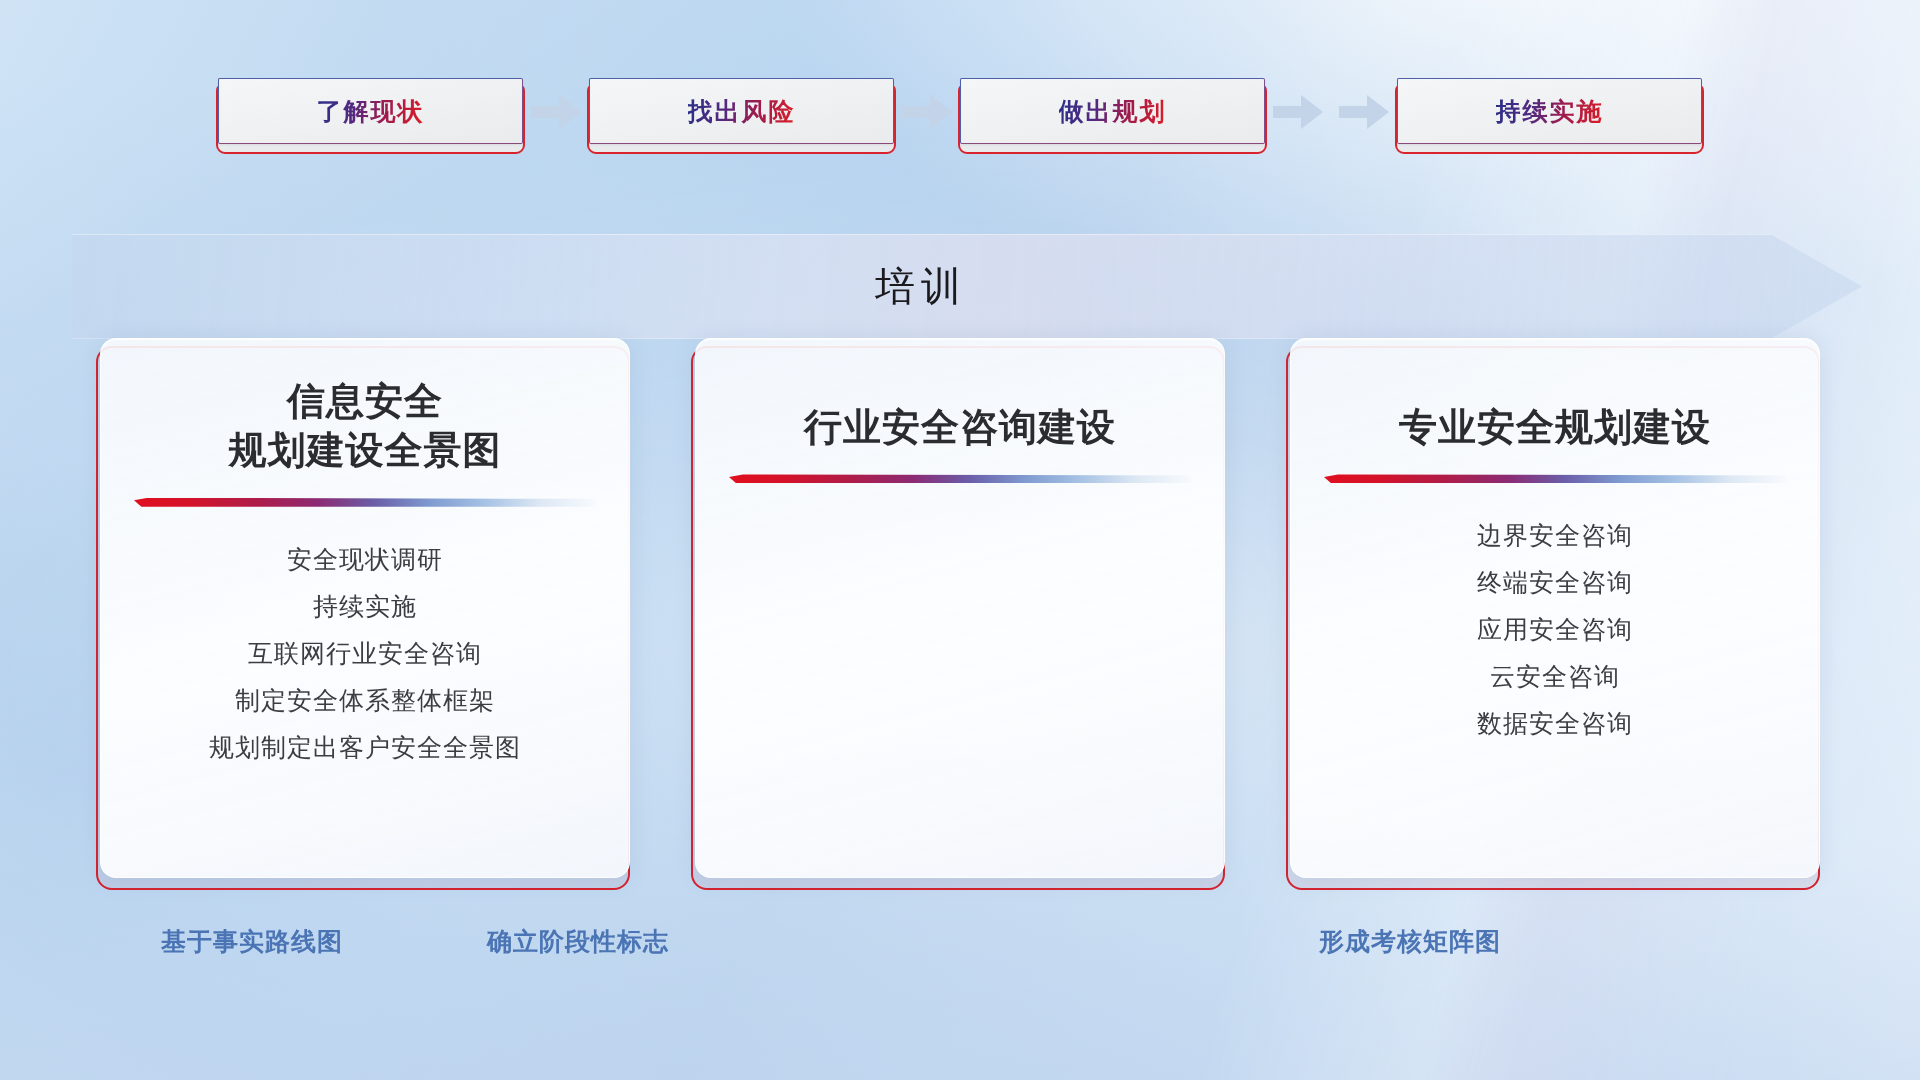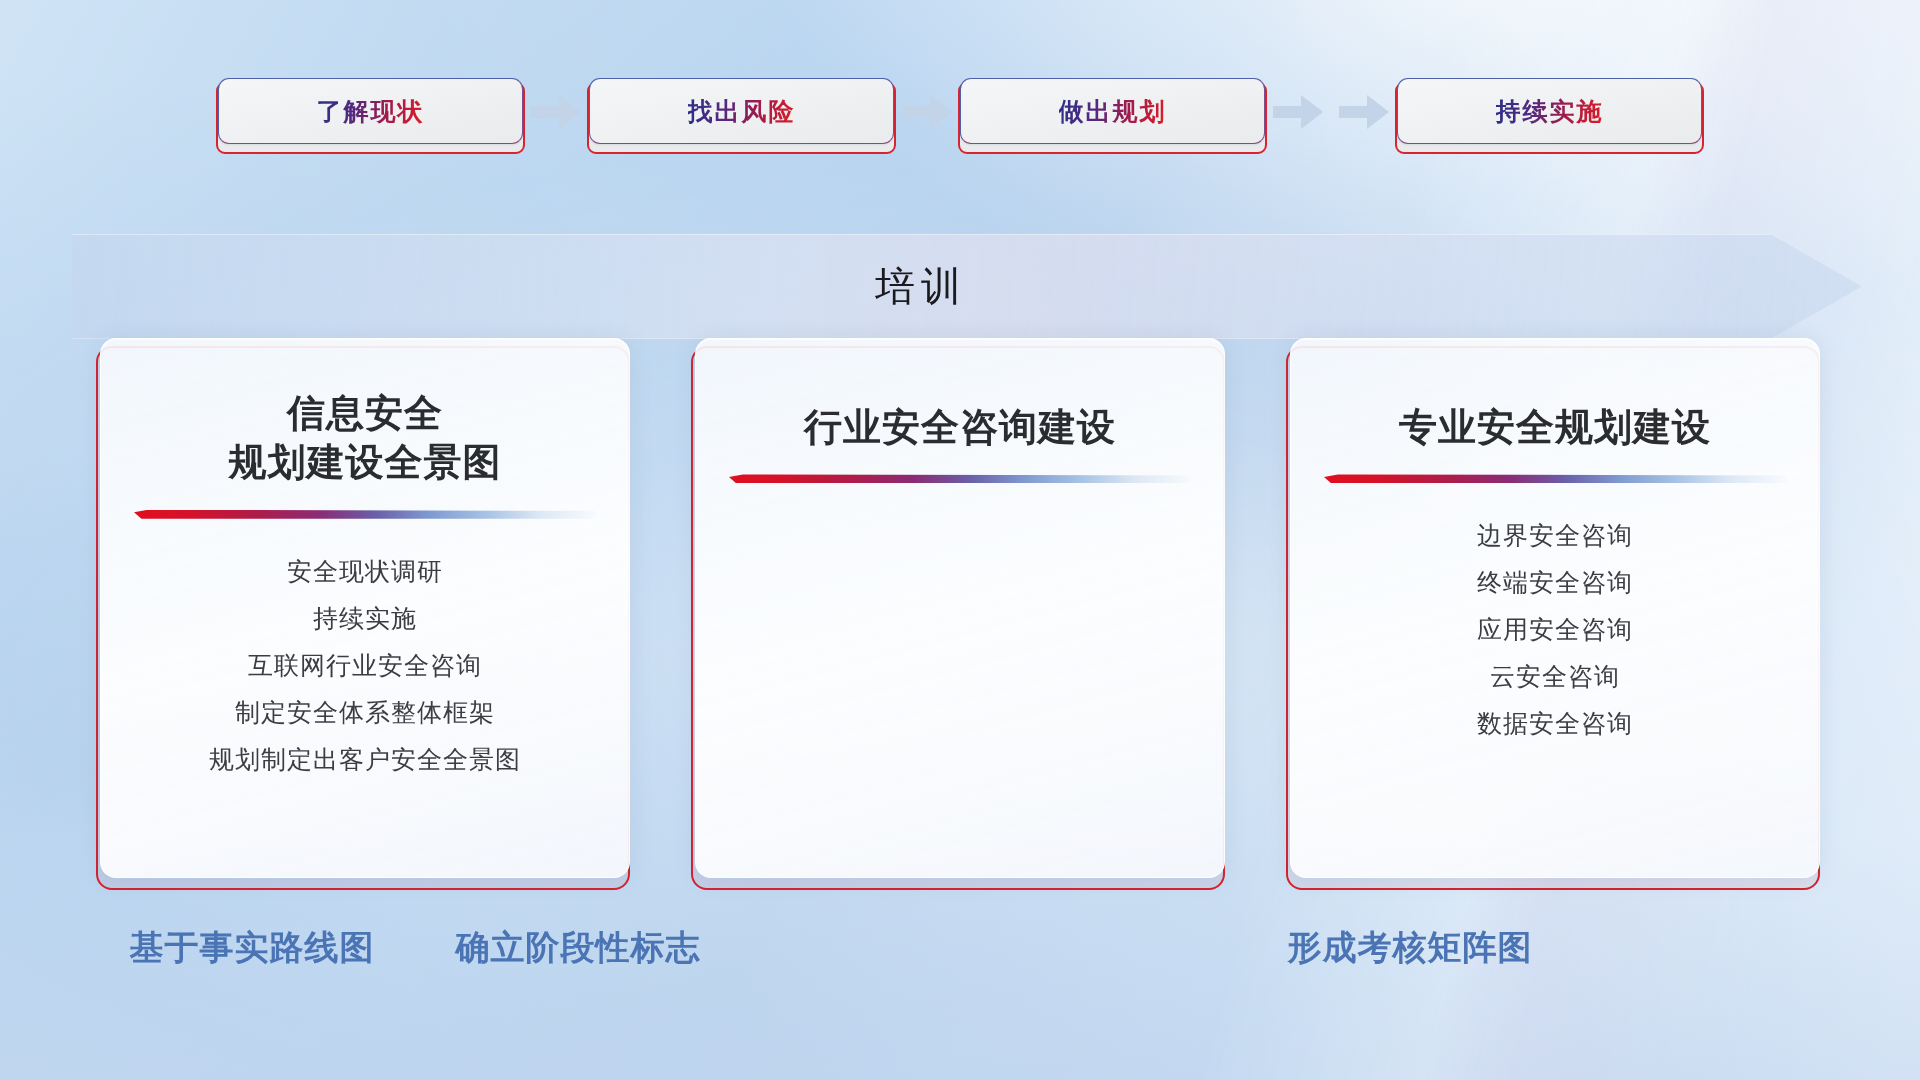--- a/index.html
+++ b/index.html
@@ -102,21 +102,21 @@
     left: -2px; top: 4px;
     width: 305px; height: 68px;
     border-radius: 9px;
     border: 2px solid #d9242f;
     background: #e8eaec;
   }
   .step-face {
     position: absolute;
     left: 0; top: 0;
     width: 305px; height: 66px;
-    border-radius: 11px;
+    border-radius: 2px;
     background: linear-gradient(170deg, #f5f6f7 0%, #eff0f2 55%, #eaebed 100%);
     border: 1px solid #4f5fa8;
     border-bottom-color: #8a4a79;
     border-right-color: #7d4e8e;
     display: flex;
     align-items: center;
     justify-content: center;
     box-shadow: 0 1px 2px rgba(70,90,130,0.10);
   }
   .step-label {
@@ -227,21 +227,20 @@
     align-items: center;
   }
   .card-title {
     font-size: 38px;
     font-weight: 700;
     line-height: 1.30;
     letter-spacing: 1px;
     color: #2a2c30;
     text-align: center;
     white-space: pre-line;
-    margin-top: 12px;
   }
   .card-title.single { margin-top: 26px; }
   .card-divider {
     margin-top: 22px;
     width: 462px;
     height: 9px;
     flex: 0 0 auto;
     clip-path: polygon(0 28%, 3% 0, 100% 12%, 100% 100%, 1.6% 100%);
     background: linear-gradient(90deg,
       #e00f1e 0%,
@@ -272,21 +271,21 @@
   
   #captions {
     position: absolute;
     top: 925px;
     left: 0; right: 0;
     height: 46px;
   }
   .caption {
     position: absolute;
     top: 0;
-    font-size: 34px;
+    font-size: 25px;
     font-weight: 700;
     letter-spacing: 1px;
     color: #4a74b4;
     white-space: nowrap;
     transform: translateX(-50%);
   }
 </style>
 </head>
 <body>
 

